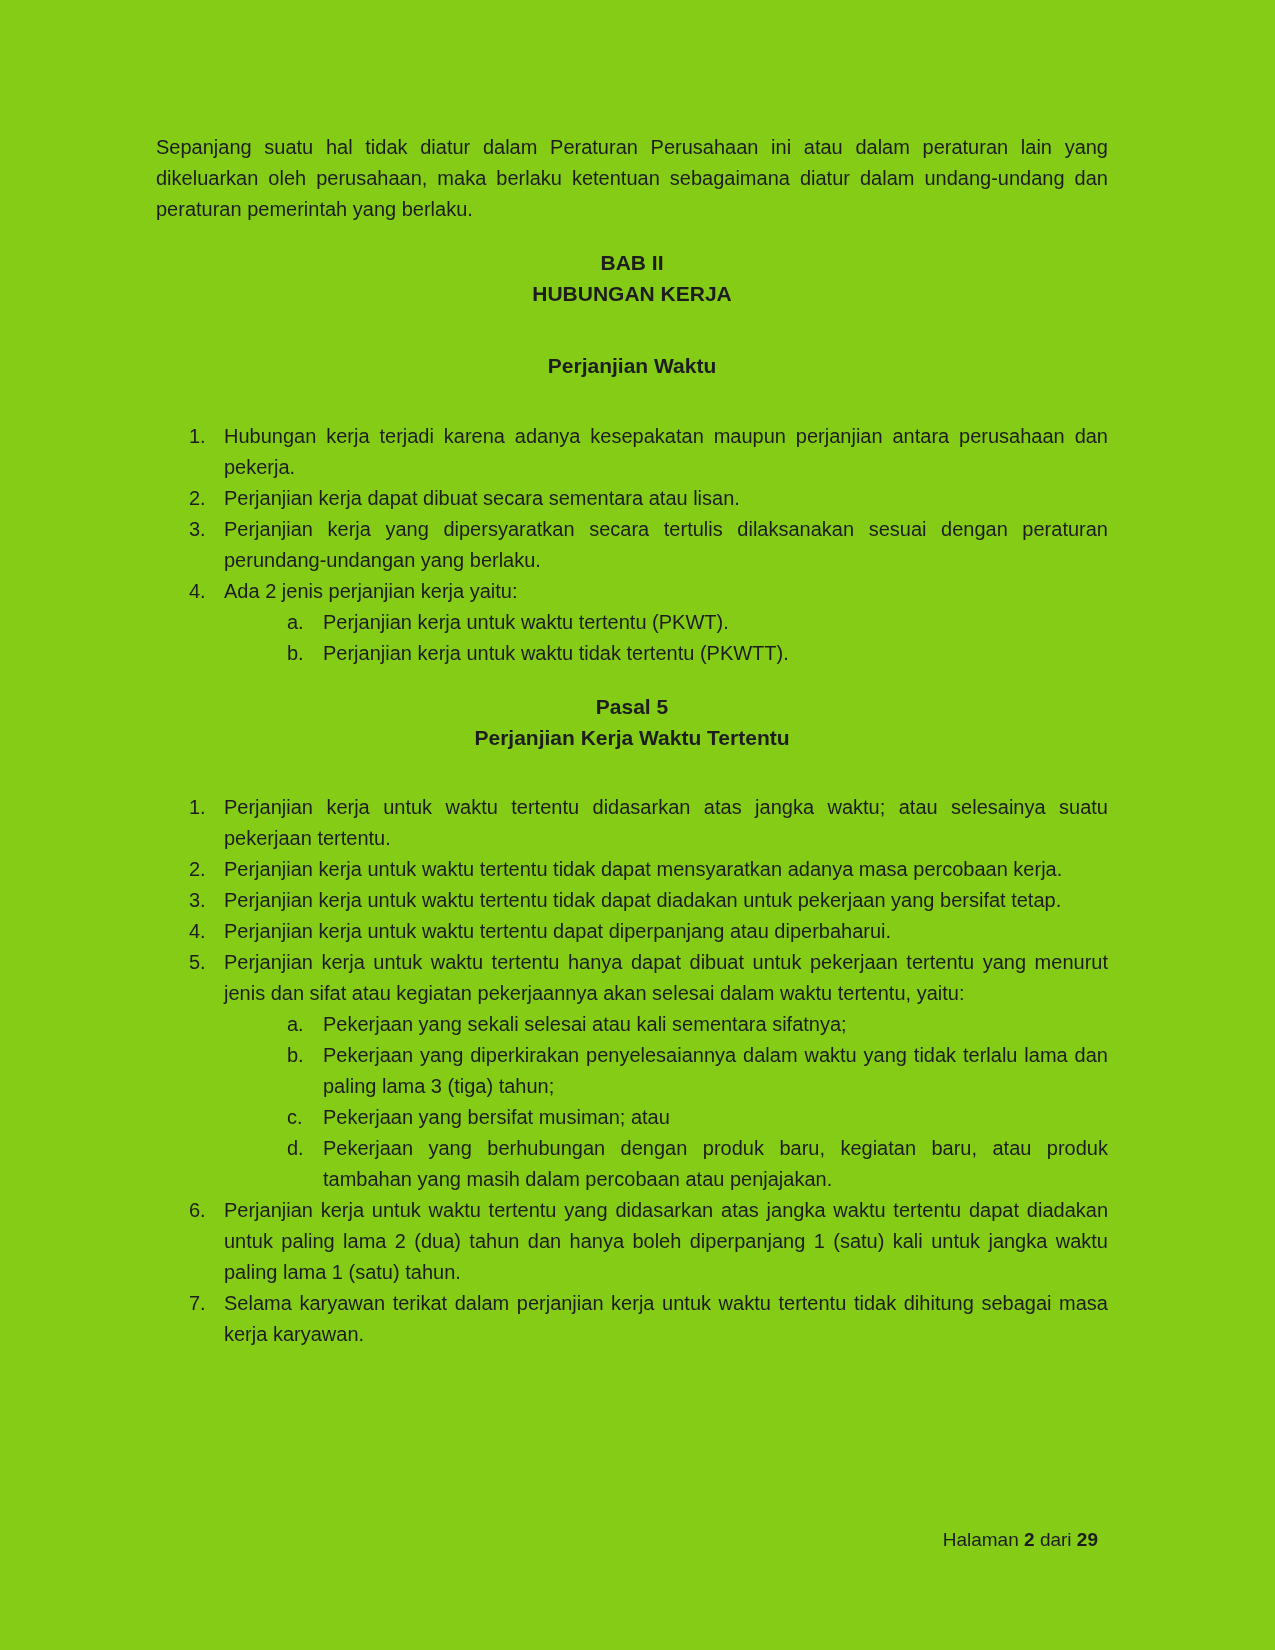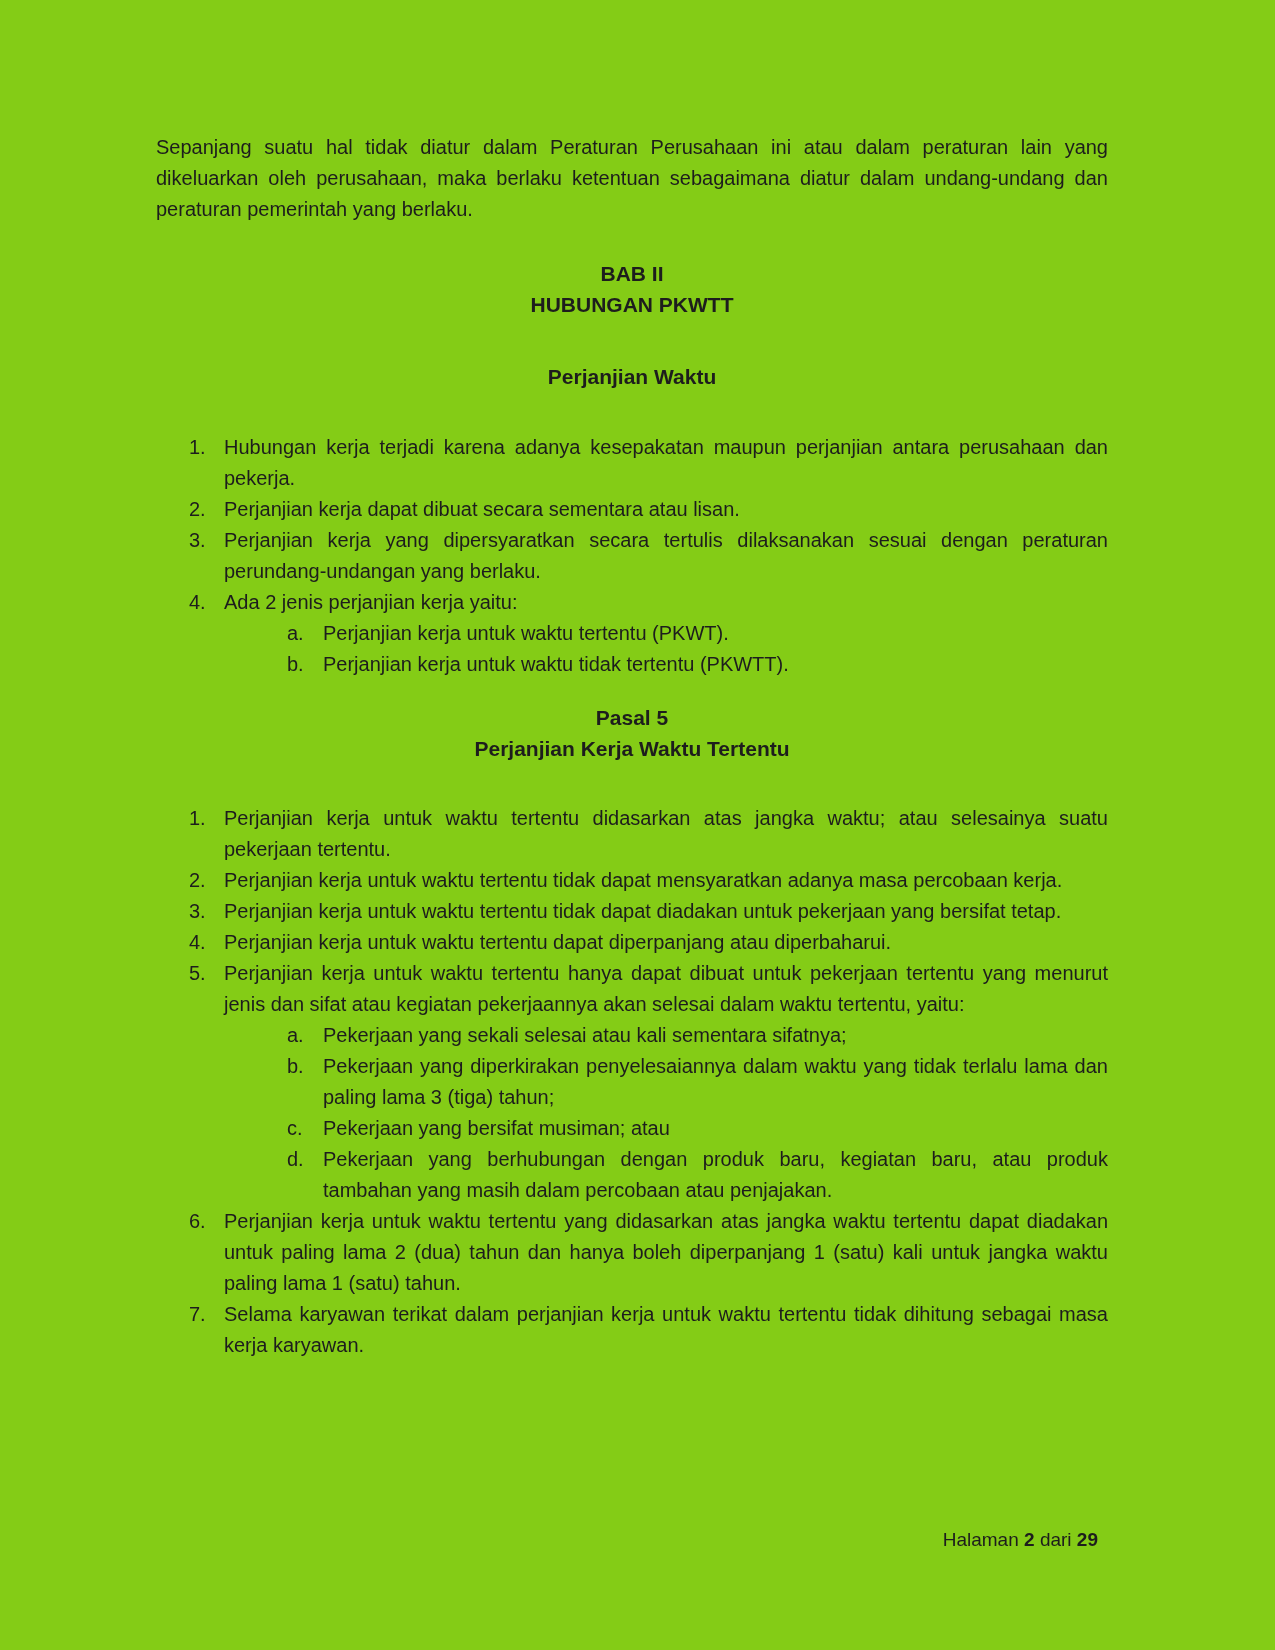--- a/index.html
+++ b/index.html
@@ -20,21 +20,21 @@
     margin:0;
     font-size:20px; line-height:31px;
     text-align:justify;
   }
   .heading-block {
     text-align:center;
     font-weight:bold;
     font-size:21px; line-height:31px;
   }
   .heading-block div { display:block; }
-  .chapter-block   { margin-top:33px; }
+  .chapter-block   { margin-top:22px; }
   .pasal4-heading  { margin-top:41px; }
   .pasal5-heading  { margin-top:22px; }
   .list-block      { margin-top:40px; }
   .list-block-p5   { margin-top:39px; }
   .li {
     position:relative;
     padding-left:68px;
     font-size:20px; line-height:31px;
     text-align:justify;
   }
@@ -63,21 +63,21 @@
 </head>
 <body>
 
 <div class="page">
   <div class="content">
 
     <p class="intro">Sepanjang suatu hal tidak diatur dalam Peraturan Perusahaan ini atau dalam peraturan lain yang dikeluarkan oleh perusahaan, maka berlaku ketentuan sebagaimana diatur dalam undang-undang dan peraturan pemerintah yang berlaku.</p>
 
     <div class="heading-block chapter-block">
       <div>BAB II</div>
-      <div>HUBUNGAN PKWTT</div>
+      <div>HUBUNGAN KERJA</div>
     </div>
 
     <div class="heading-block pasal4-heading">
       <div>Perjanjian Waktu</div>
     </div>
 
     <div class="list-block">
       <div class="li">
         <span class="marker">1.</span>
         <span class="txt">Hubungan kerja terjadi karena adanya kesepakatan maupun perjanjian antara perusahaan dan pekerja.</span>

